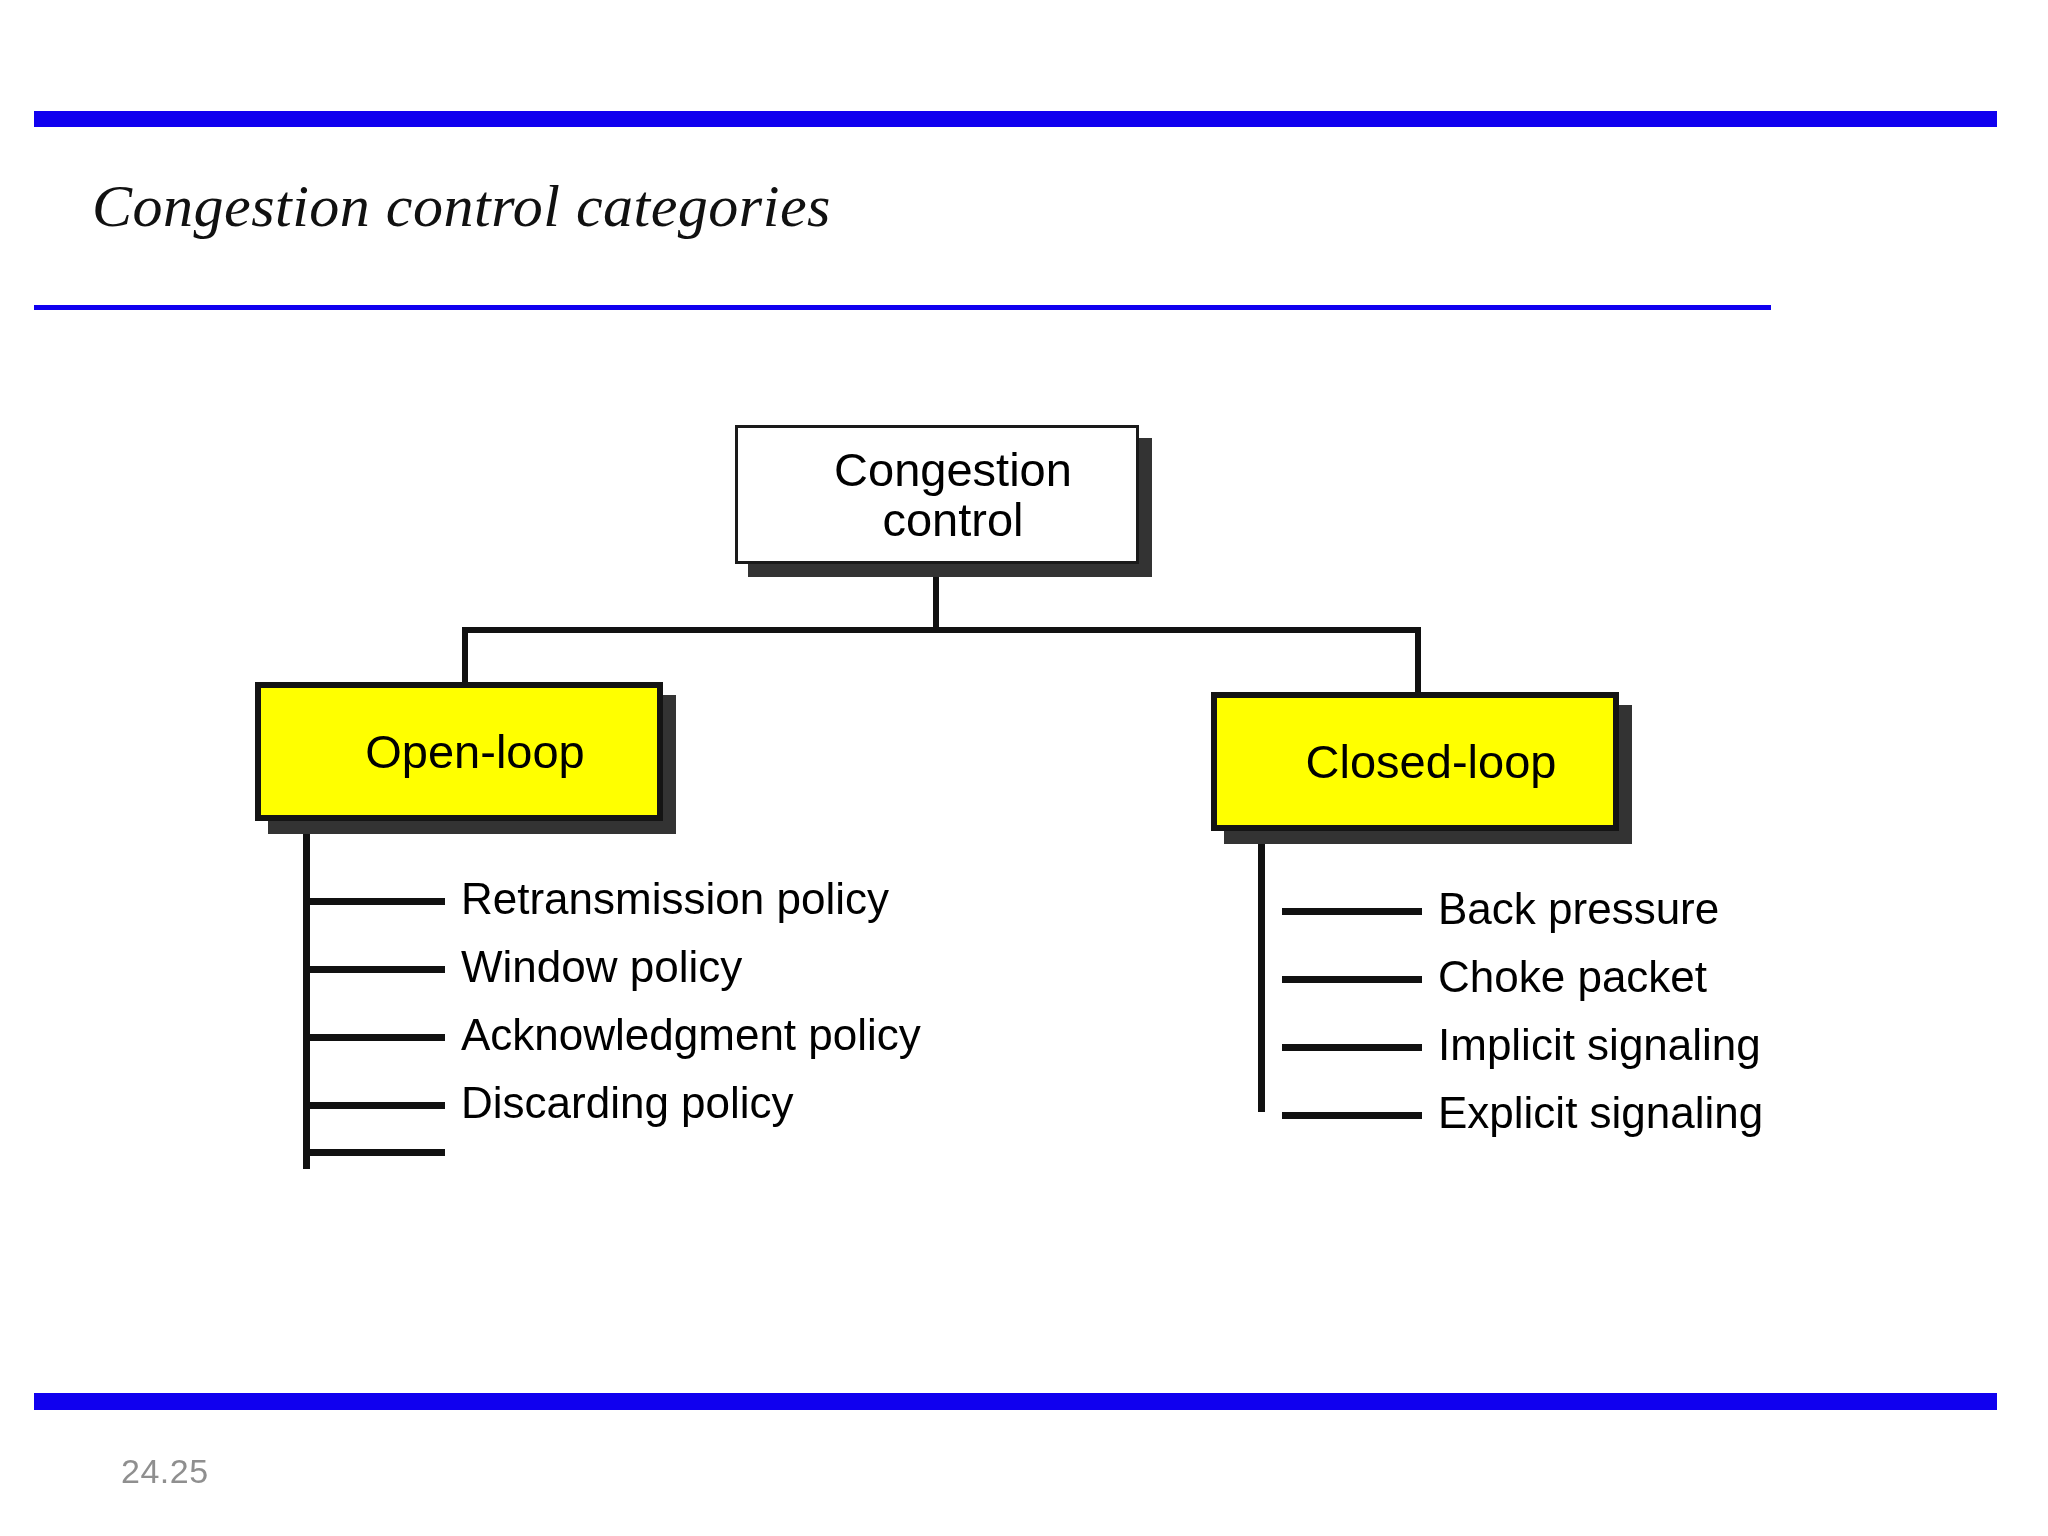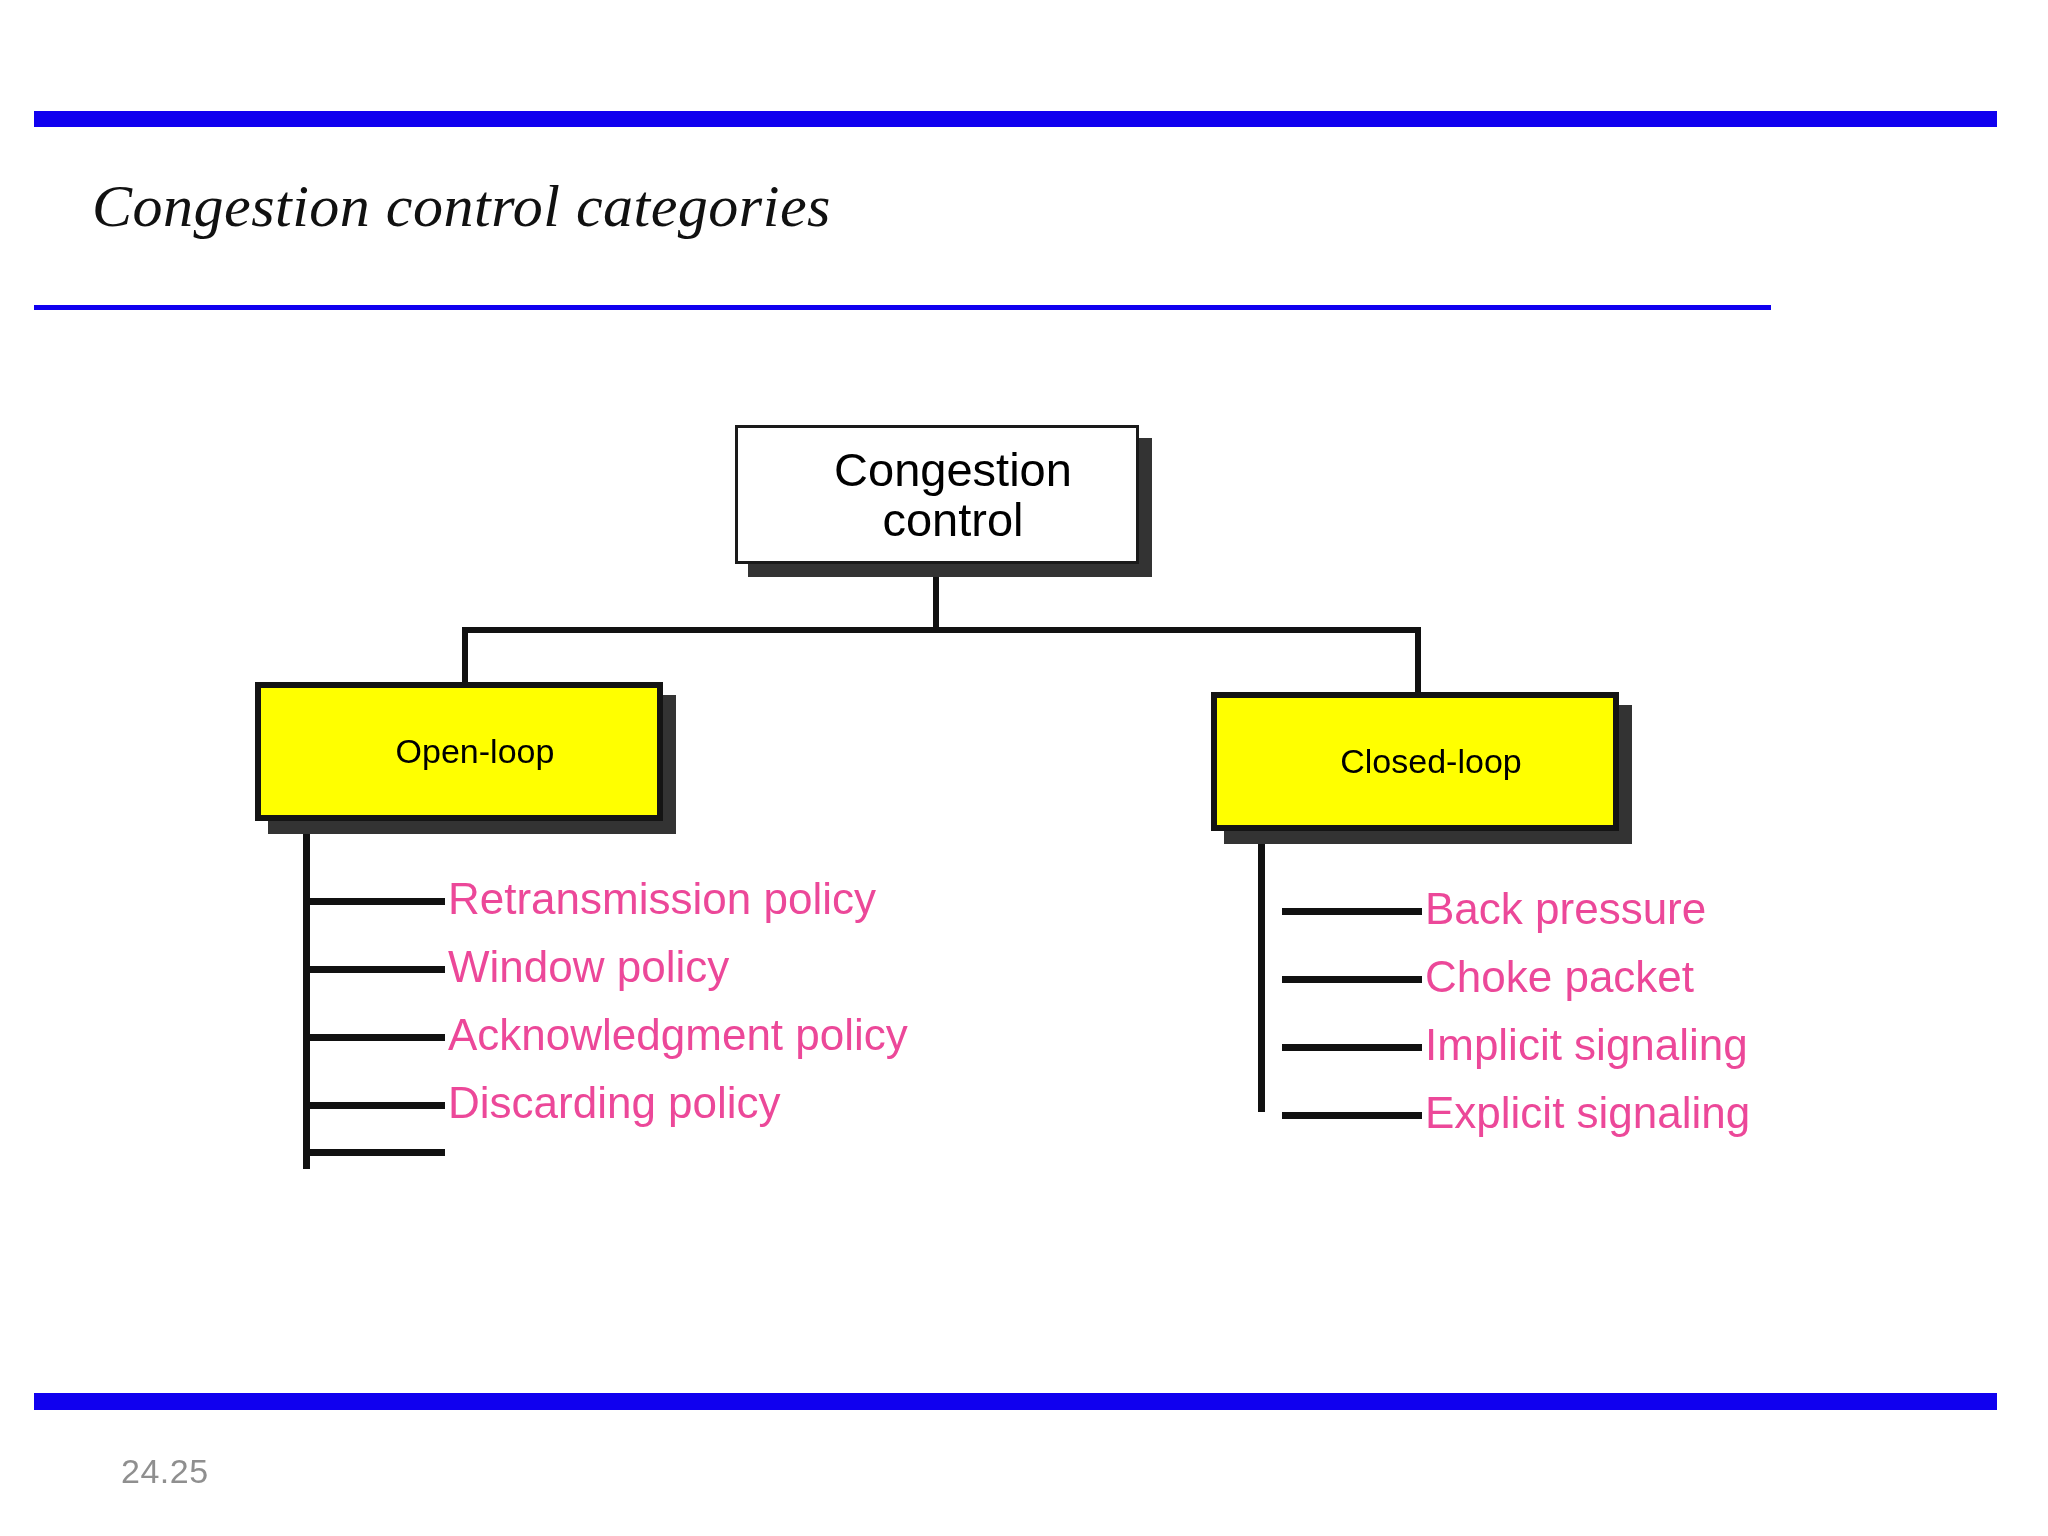--- a/index.html
+++ b/index.html
@@ -119,21 +119,21 @@
   }
   #node-root .shadow {
     left: 13px;
     top: 13px;
     width: 404px;
     height: 139px;
   }
 
   
   .node-yellow {
-    font-size: 34px;
+    font-size: 47px;
     text-align: right;
   }
   .node-yellow .face {
     background: #ffff00;
     border: 6px solid #141414;
   }
   #node-open {
     left: 255px;
     top: 682px;
     width: 408px;
@@ -214,24 +214,24 @@
     align-items: center;
     z-index: 3;
   }
   .leaf .tick {
     background: #111111;
     height: 7px;
     flex: 0 0 auto;
   }
   .leaf .leaf-label {
     font-size: 44px;
-    color: #ec4899;
+    color: #000000;
     white-space: nowrap;
     line-height: 1;
-    margin-left: 3px;
+    margin-left: 16px;
     margin-bottom: 4px;
   }
   .leaf-left {
     left: 303px;
   }
   .leaf-left .tick { width: 142px; }
   .leaf-right {
     left: 1258px;
     padding-left: 24px;
   }

